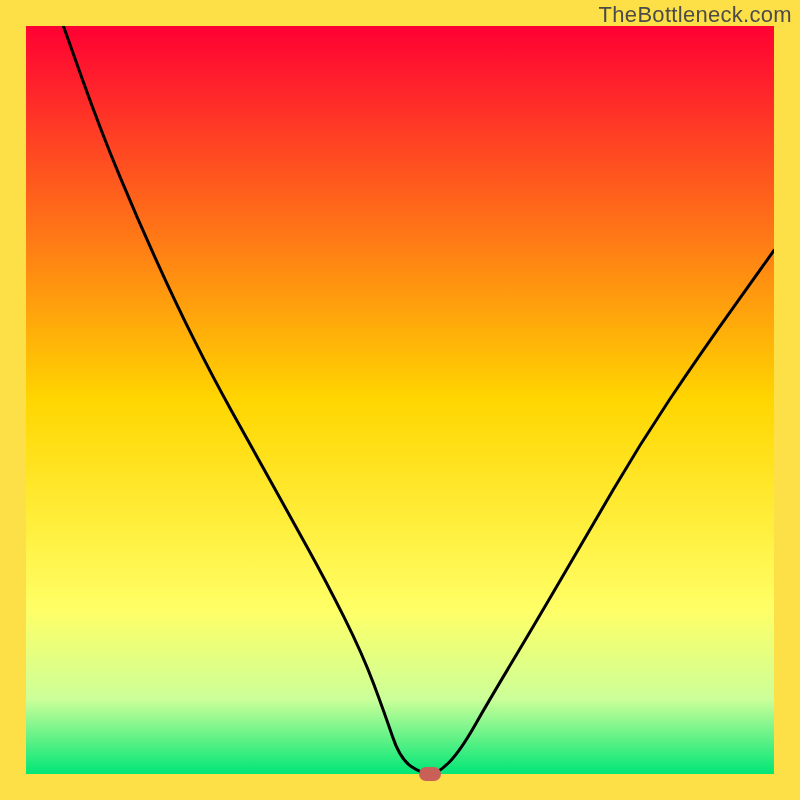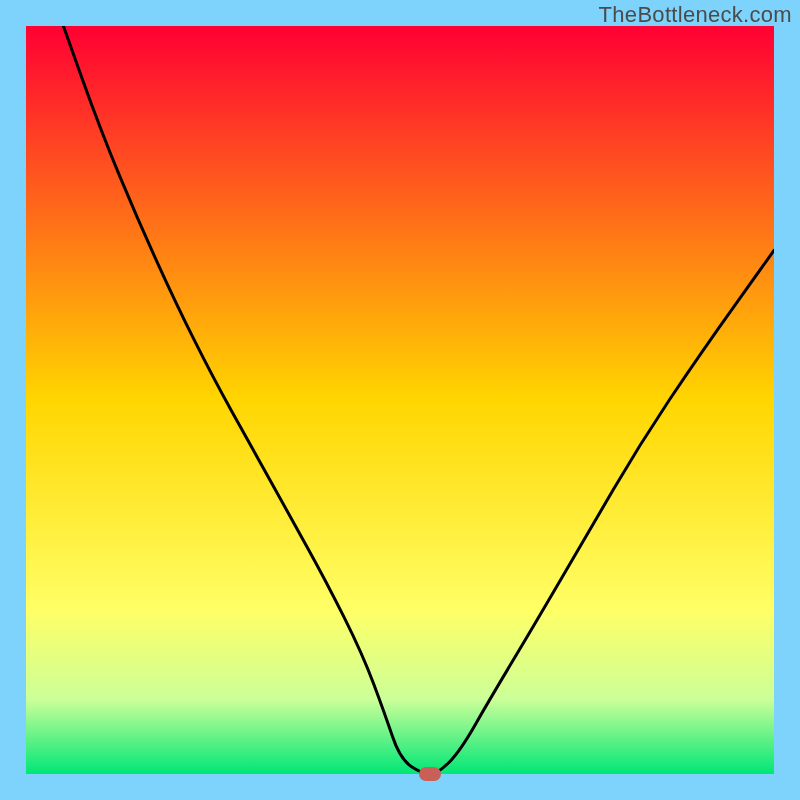--- a/index.html
+++ b/index.html
@@ -8,21 +8,21 @@
     width: 800px;
     height: 800px;
     background: #000;
     font-family: Arial, Helvetica, sans-serif;
     overflow: hidden;
   }
   .frame {
     position: relative;
     width: 800px;
     height: 800px;
-    background: #7dd3fc;
+    background: #fde047;
   }
   .watermark {
     position: absolute;
     top: 2px;
     right: 8px;
     color: #4b4b4b;
     font-size: 22px;
     letter-spacing: 0.3px;
     font-weight: 500;
     z-index: 10;

